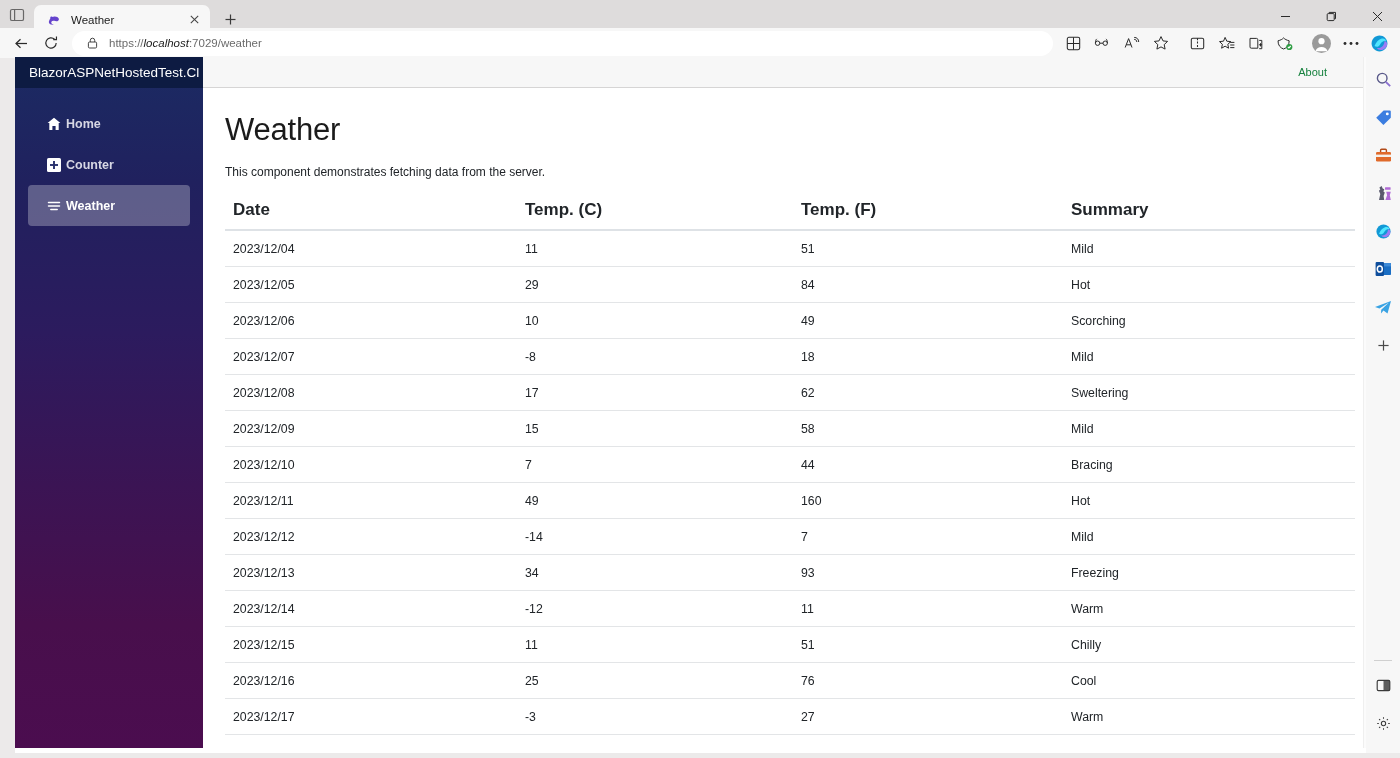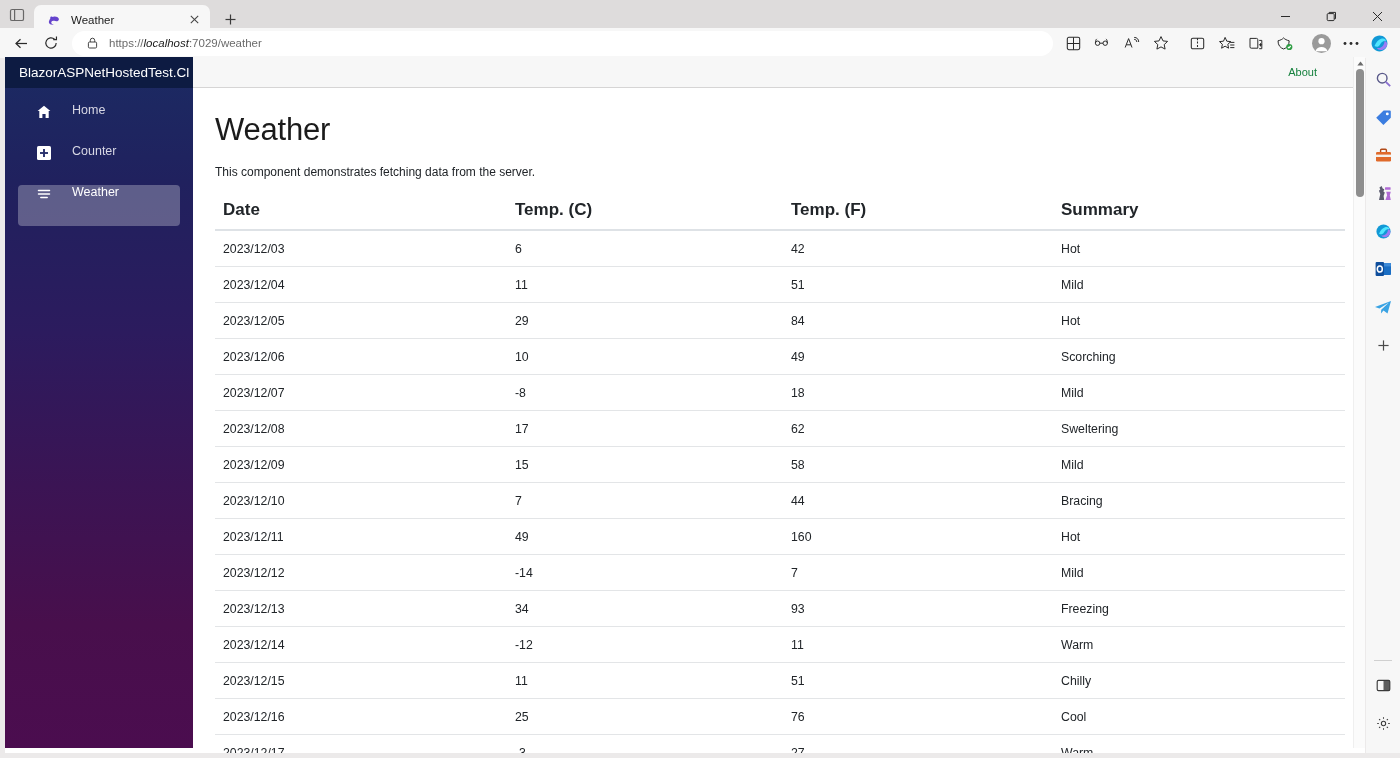--- a/index.html
+++ b/index.html
@@ -60,40 +60,40 @@
   .url-lock { flex: 0 0 16px; display:flex; align-items:center; justify-content:center; margin-right: 9px; }
   .url-text { font-size: 11.5px; color: #6b6b6b; white-space: nowrap; overflow:hidden; text-overflow: ellipsis;}
   .url-text b { color: #1b1b1b; font-weight: 400; font-style: italic; }
   .url-spacer { flex: 1 1 auto; }
   .tb-icons { display: flex; align-items: center; gap: 0; flex: 0 0 auto; }
   .tb-btn { width: 29px; height: 28px; display: flex; align-items: center; justify-content: center; border-radius: 4px; }
   .tb-gap { width: 8px; }
 
   
   .viewport {
-    position: absolute; top: 57px; left: 5px; width: 1360px; height: 696px;
+    position: absolute; top: 57px; left: 15px; width: 1360px; height: 696px;
     background: #ffffff; overflow: hidden;
   }
   
   .bl-sidebar {
     position: absolute; left: 0; top: 0; width: 188px; height: 691px;
     background: linear-gradient(180deg, #1b2b63 0%, #20215e 18%, #2c1b5e 40%, #3b1454 62%, #480f4c 82%, #4b0d4f 100%);
   }
   .bl-brandbar {
     height: 31px; background: #0d1b42; display: flex; align-items: center;
     padding-left: 14px; overflow: hidden;
   }
   .bl-brand {
     color: #ffffff; font-size: 13.5px; white-space: nowrap;
   }
   .bl-nav { padding-top: 15px; }
   .bl-navitem {
-    display: flex; gap: 20px;
+    display: flex; align-items: center; gap: 4px;
     height: 41px; margin: 0 13px 0 13px; padding-left: 17px;
-    border-radius: 4px; color: #d7d7e4; font-size: 12.5px;
+    border-radius: 4px; color: #d7d7e4; font-size: 12.5px; font-weight: bold;
   }
   .bl-navitem.active { background: rgba(255,255,255,.28); color: #ffffff; }
   .bl-navicon { width: 17px; height: 17px; flex: 0 0 17px; display:flex; align-items:center; justify-content:center;}
 
   
   .bl-main {
     position: absolute; left: 188px; top: 0; right: 0; bottom: 0; background: #ffffff;
   }
   .bl-topbar {
     height: 31px; background: #f7f7f7; border-bottom: 1px solid #d6d5d5;
@@ -372,26 +372,20 @@
           <thead>
             <tr>
               <th class="c-date">Date</th>
               <th class="c-c">Temp. (C)</th>
               <th class="c-f">Temp. (F)</th>
               <th class="c-s">Summary</th>
             </tr>
           </thead>
           <tbody id="wtbody">
               <tr>
-                <td class="c-date">2023/12/03</td>
-                <td class="c-c">6</td>
-                <td class="c-f">42</td>
-                <td class="c-s">Hot</td>
-              </tr>
-              <tr>
                 <td class="c-date">2023/12/04</td>
                 <td class="c-c">11</td>
                 <td class="c-f">51</td>
                 <td class="c-s">Mild</td>
               </tr>
               <tr>
                 <td class="c-date">2023/12/05</td>
                 <td class="c-c">29</td>
                 <td class="c-f">84</td>
                 <td class="c-s">Hot</td>

